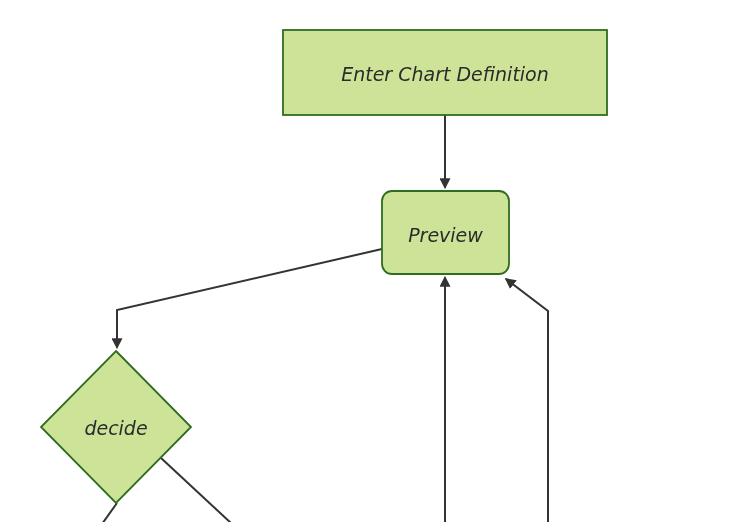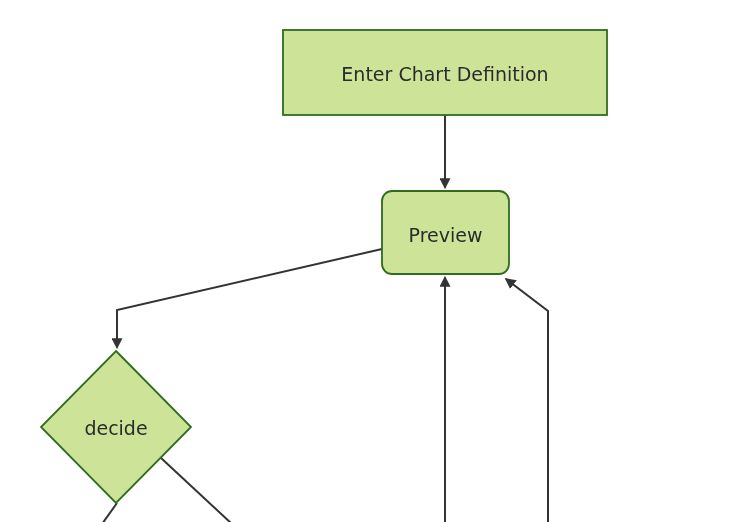--- a/index.html
+++ b/index.html
@@ -13,20 +13,21 @@
     margin: 0;
     padding: 0;
     width: 740px;
     height: 522px;
     overflow: hidden;
     background: var(--canvas-bg);
   }
   .canvas-wrap {
     width: 688px;
     height: 522px;
+    font-style: italic;
   }
   svg {
     display: block;
   }
   svg text {
     font-family: "DejaVu Sans", "Liberation Sans", sans-serif;
     font-size: 19px;
     fill: var(--text-color);
     text-anchor: middle;
   }

